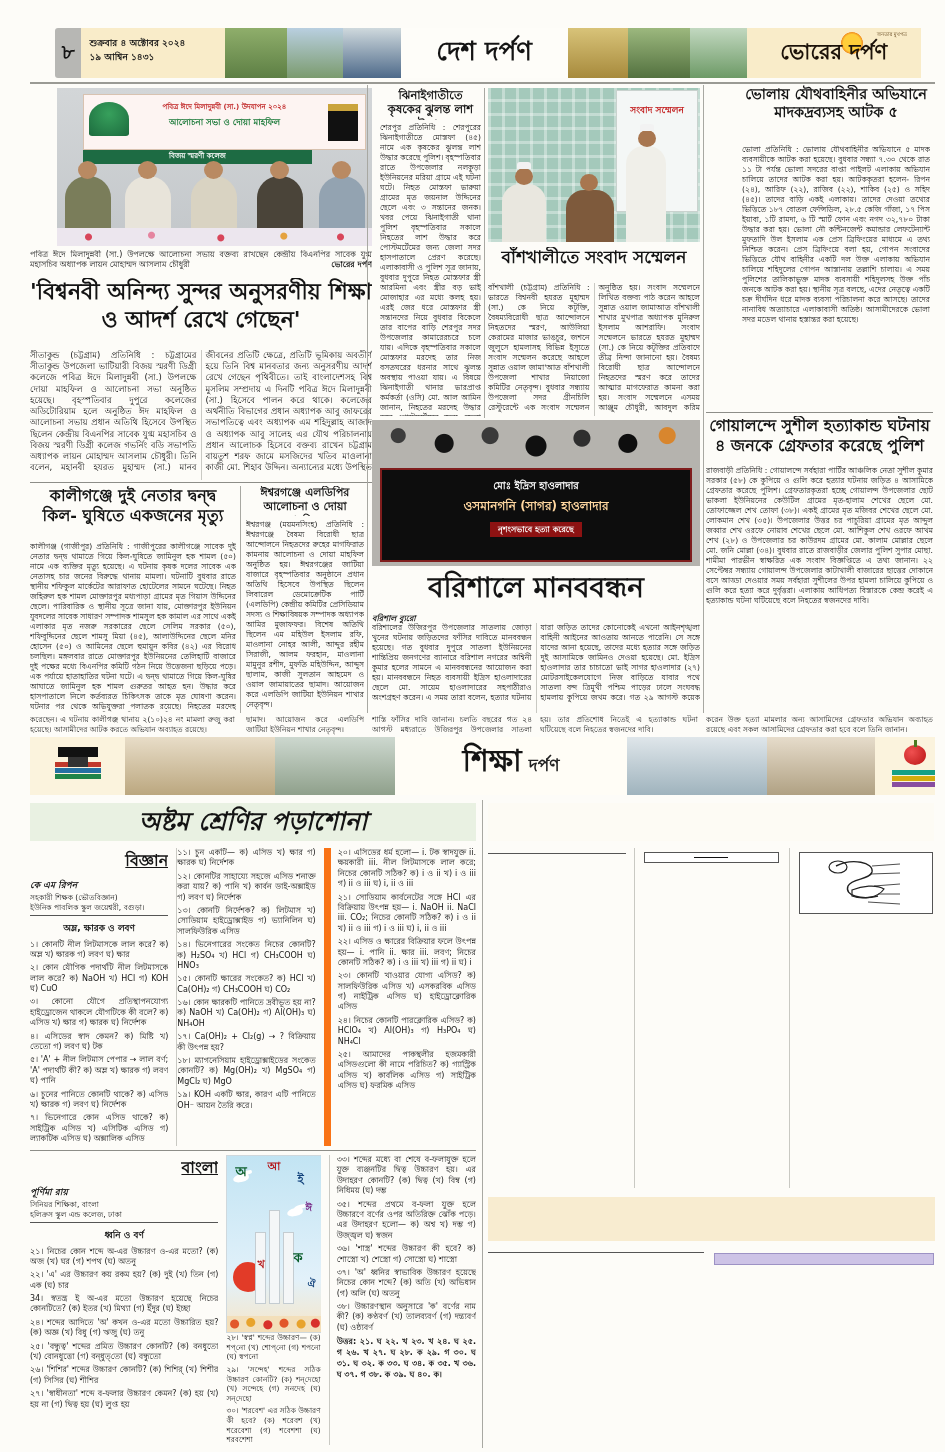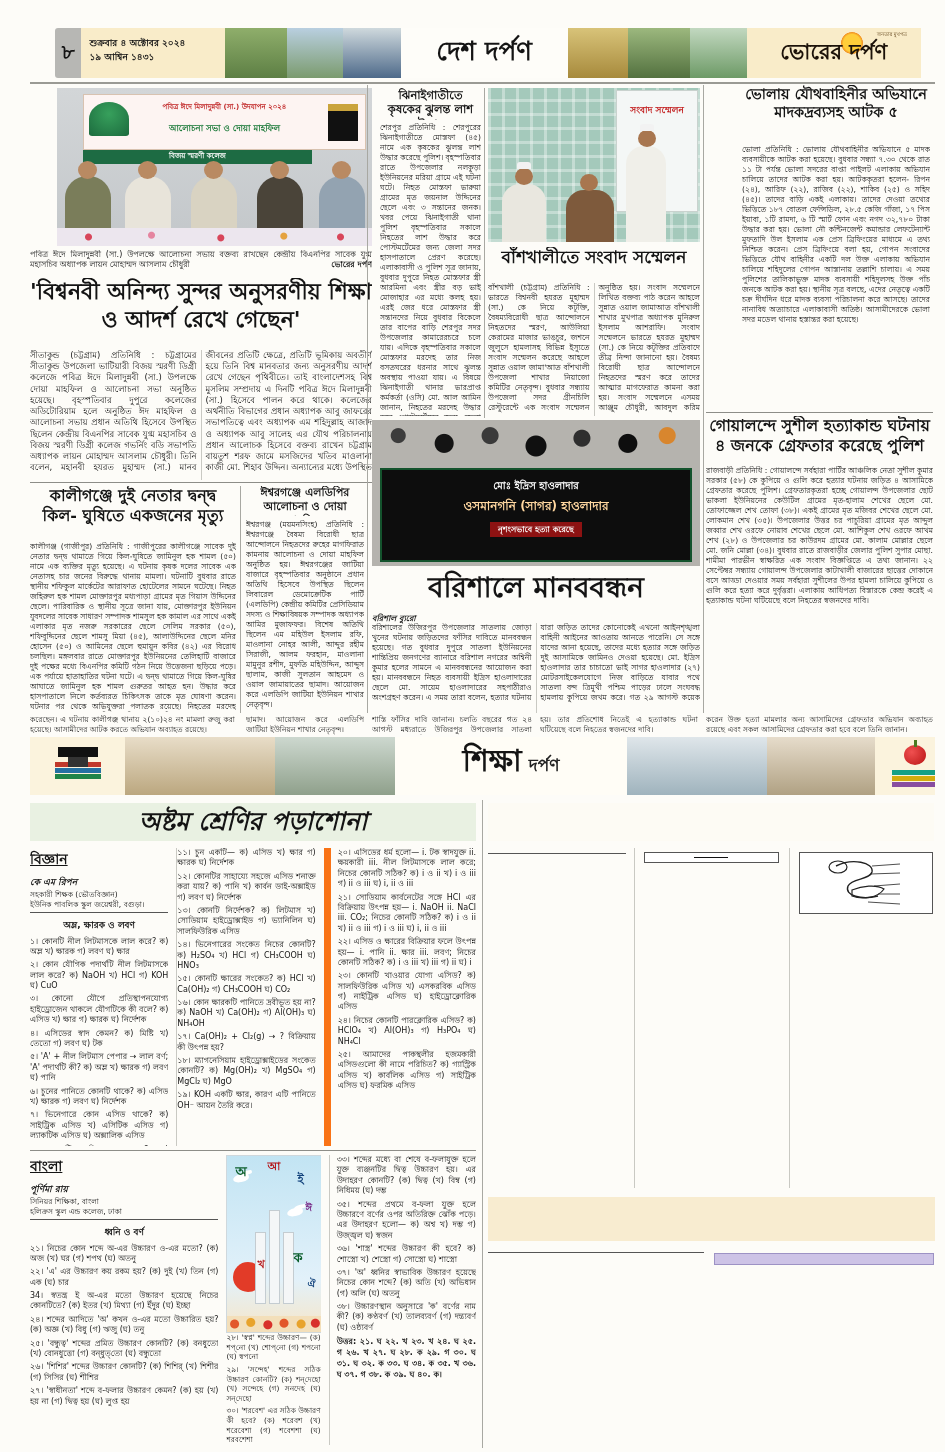--- a/index.html
+++ b/index.html
@@ -27,21 +27,21 @@
                 background:radial-gradient(circle,#ffce3a 0 55%,#f08a1d 70%,transparent 72%)}
   .mh-logo .brand{font-size:21px;font-weight:bold;color:#1c1209;position:relative;z-index:2}
   .mh-logo .tag{position:absolute;top:3px;right:14px;font-size:5px;color:#5a3b12}
   
   .photo{position:absolute;overflow:hidden;background:#c9ccc9}
   .cap{font-size:8px;line-height:1.25;text-align:justify}
   .credit{font-weight:bold;white-space:nowrap}
   
   .lp-banner{position:absolute;left:26px;top:6px;right:6px;height:54px;background:#fdf4f2;border:1px solid #d8c2b0}
   .lp-b1{font-size:7px;font-weight:bold;color:#c22a2a;text-align:center;margin-top:6px}
-  .lp-b2{font-size:8.5px;font-weight:bold;color:#1c7a3a;text-align:center;margin-top:9px}
+  .lp-b2{font-size:8.5px;font-weight:bold;color:#1c7a3a;text-align:center;margin-top:3px}
   .lp-dome{position:absolute;left:32px;top:14px;width:40px;height:34px;border-radius:50% 50% 8% 8%;
            background:radial-gradient(circle at 50% 35%,#37a05c,#1c6b3e)}
   .lp-kaaba{position:absolute;right:14px;top:16px;width:30px;height:30px;background:#111;
             border-top:7px solid #caa43c}
   .lp-strip{position:absolute;left:26px;top:62px;right:60px;height:14px;background:#1d6b43;color:#fff;
             font-size:7px;font-weight:bold;text-align:center;line-height:13px;overflow:hidden}
   .lp-person{position:absolute;bottom:18px;width:46px;height:52px;border-radius:22px 22px 0 0}
   .lp-head{position:absolute;top:-15px;left:13px;width:19px;height:18px;border-radius:50%;background:#b98a62}
   .lp-table{position:absolute;left:0;right:0;bottom:0;height:18px;background:#ece6ee;
      background-image:radial-gradient(circle at 10% 50%,#d8465a 3px,transparent 4px),
@@ -61,21 +61,21 @@
   .pc-cap{position:absolute;top:-22px;left:34%;width:14px;height:7px;background:#f2f2f2;border-radius:3px 3px 0 0}
   
   .pr-crowd{position:absolute;left:0;right:0;top:0;height:52px;background:#b5b3ae;
      background-image:radial-gradient(circle at 8% 30%,#3c3c3c 7px,transparent 8px),
        radial-gradient(circle at 22% 45%,#141414 9px,transparent 10px),
        radial-gradient(circle at 36% 30%,#3a3a3a 8px,transparent 9px),
        radial-gradient(circle at 50% 50%,#101010 10px,transparent 11px),
        radial-gradient(circle at 64% 35%,#2e2e2e 8px,transparent 9px),
        radial-gradient(circle at 78% 45%,#0e0e0e 9px,transparent 10px),
        radial-gradient(circle at 90% 30%,#d8862e 8px,transparent 9px)}
-  .pr-banner{position:absolute;left:8px;right:8px;top:48px;bottom:4px;background:#0d0d0d;border:2px solid #14532d;
+  .pr-banner{position:absolute;left:8px;right:8px;top:48px;bottom:4px;background:#0d0d0d;border:2px solid #7f1d1d;
              color:#fff;text-align:center;overflow:hidden}
   .pr-l1{font-size:10px;font-weight:bold;margin-top:8px;color:#ffffff}
   .pr-l2{font-size:12px;font-weight:bold;color:#ffd7a0;margin-top:2px}
   .pr-l3{font-size:8px;font-weight:bold;color:#fff;background:#8d1212;display:inline-block;padding:1px 8px;margin-top:3px}
   .pr-l4{font-size:17px;font-weight:bold;color:#e43131;margin-top:2px}
   .pr-port{position:absolute;width:24px;height:32px;background:#8a8a86;border:1px solid #bbb}
   
   #edu-banner{left:30px;top:737px;width:905px;height:58px;position:absolute;background:#f8edd2;display:flex;overflow:hidden}
   .eb-block{height:58px;flex-shrink:0}
   .eb-title{display:flex;align-items:baseline;justify-content:center;background:#fffdf6;padding:0 10px}
@@ -86,21 +86,21 @@
   .books{display:flex;flex-direction:column;width:46px;margin:4px auto 0}
   .books div{height:5px;margin-top:1px}
   .apple{width:22px;height:20px;background:radial-gradient(circle at 35% 35%,#f05050,#b81414);border-radius:50%;margin:8px auto 0;position:relative}
   .apple:before{content:"";position:absolute;top:-5px;left:10px;width:3px;height:7px;background:#4c7a22}
   
   .sec-head{position:absolute;font-style:italic;font-weight:bold;text-align:center;overflow:hidden}
   .q{font-size:8px;line-height:1.3;text-align:justify;margin-bottom:3px}
   .qcol{overflow:hidden}
   .au-name{font-weight:bold;font-style:italic;font-size:9px}
   .au-line{font-size:7.5px;line-height:1.3}
-  .sub-title{font-weight:bold;font-size:14px;text-align:left;text-decoration:underline;margin-bottom:3px}
+  .sub-title{font-weight:bold;font-size:16px;text-align:right;text-decoration:underline;margin-bottom:3px}
   .topic{font-weight:bold;font-size:9px;text-align:center;margin:5px 0 4px}
   .ans{font-size:8px;font-weight:bold;line-height:1.35;text-align:justify;margin-top:4px}
   .diagram-box{border:1px solid #555;padding:3px;margin:4px 2px;text-align:center;background:#fff}
   .rx{display:flex;align-items:center;justify-content:center;font-size:9px;font-weight:bold;gap:5px}
   .rx .arrow{display:flex;flex-direction:column;align-items:center;font-size:6.5px;font-weight:normal}
   .rx .arrow .ln{width:34px;border-top:1px solid #111;margin:1px 0;position:relative}
   .bird-wrap{display:flex;gap:4px;align-items:center;justify-content:center}
   .bird-labels{display:flex;flex-direction:column;font-size:6.5px;gap:2px;font-weight:bold}
   
   #bangla-illus{position:relative;width:100%;height:176px;background:linear-gradient(#c2e4f3,#e2f1fa 70%,#f7e6c8);overflow:hidden;border:1px solid #cfd8dd}

